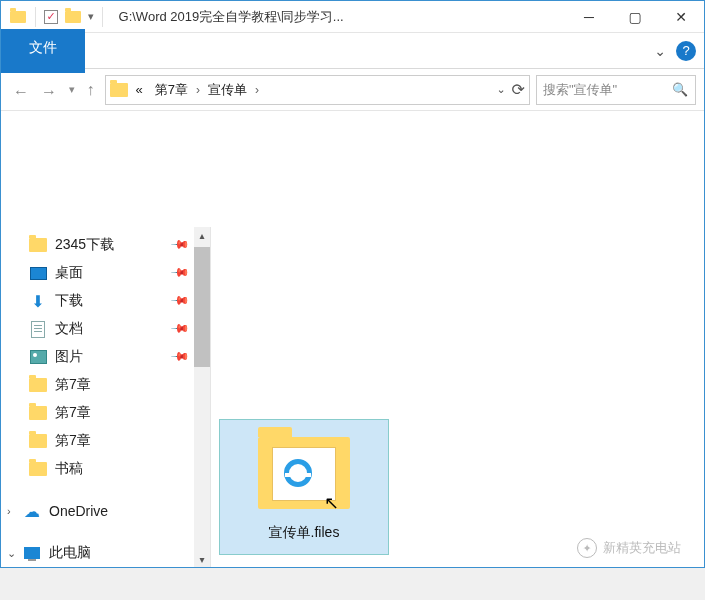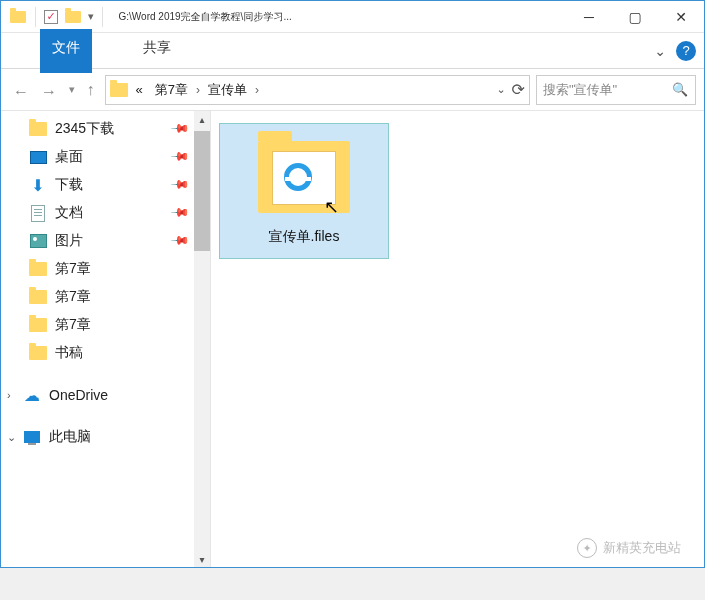--- a/index.html
+++ b/index.html
@@ -7,43 +7,43 @@
 .window { width: 705px; height: 568px; background: #fff; border: 1px solid #3a90d0; display: flex; flex-direction: column; }
 
 
 .titlebar { height: 32px; background: #fff; display: flex; align-items: center; border-bottom: 1px solid #e5e5e5; }
 .qat { display: flex; align-items: center; gap: 6px; padding: 0 8px; }
 .qat-icon { width: 18px; height: 18px; display: flex; align-items: center; justify-content: center; }
 .folder-glyph { width: 16px; height: 12px; background: #ffd868; border-radius: 1px; position: relative; }
 .folder-glyph:before { content:""; position:absolute; top:-3px; left:0; width:6px; height:3px; background:#ffd868; border-radius:1px 1px 0 0; }
 .qat-check { width:14px; height:14px; border:1px solid #888; display:flex; align-items:center; justify-content:center; color:#d35; font-size:11px; }
 .qat-sep { width:1px; height:20px; background:#e1e1e1; margin:0 2px; }
-.title-text { flex:1; font-size: 10px; color:#333; padding-left:6px; white-space:nowrap; overflow:hidden; text-overflow:ellipsis; }
+.title-text { flex:1; font-size: 13px; color:#333; padding-left:6px; white-space:nowrap; overflow:hidden; text-overflow:ellipsis; }
 .win-controls { display:flex; }
 .win-btn { width:46px; height:30px; display:flex; align-items:center; justify-content:center; font-size:14px; color:#333; }
 
 
 .ribbon { height: 36px; display:flex; align-items:center; background:#fff; border-bottom:1px solid #d9d9d9; position:relative; }
-.tab { padding: 0 12px; height:44px; line-height:36px; font-size:14px; color:#333;margin-left:39px; }
+.tab { padding: 0 28px; height:44px; line-height:36px; font-size:14px; color:#333; }
 .tab.active { background:#1979ca; color:#fff; }
 .ribbon-right { position:absolute; right:8px; display:flex; gap:10px; align-items:center; }
 .help-circle { width:20px; height:20px; border-radius:50%; background:#1979ca; color:#fff; font-size:13px; display:flex; align-items:center; justify-content:center; }
 
 
 .navbar { height:42px; background:#fff; display:flex; align-items:center; gap:6px; padding:4px 8px; border-bottom:1px solid #e5e5e5; }
 .nav-arrows { display:flex; align-items:center; gap:12px; padding:0 4px; color:#888; }
 .nav-arrow { font-size:16px; }
 .addrbar { flex:1; height:30px; border:1px solid #ccc; background:#fff; display:flex; align-items:center; padding:0 4px; gap:4px; }
 .addrbar .crumb-sep { color:#666; font-size:12px; }
 .addrbar .crumb { font-size:13px; color:#222; padding:2px 4px; }
 .addrbar .refresh { margin-left:auto; display:flex; gap:6px; align-items:center; color:#555; }
 .searchbar { width:160px; height:30px; border:1px solid #ccc; display:flex; align-items:center; padding:0 6px; color:#888; font-size:13px; }
 
 
-.content { flex:1; display:flex; overflow:hidden; }
+.content { flex:1; display:flex; overflow:hidden;align-items:flex-end; }
 .sidebar { width:210px; border-right:1px solid #e5e5e5; overflow-y:auto; padding-top:4px; position:relative; }
 .sidebar-scroll { position:absolute; right:0; top:0; bottom:0; width:16px; background:#f1f1f1; }
 .sidebar-thumb { position:absolute; right:0; top:20px; width:16px; height:120px; background:#c1c1c1; }
 .sidebar-arrow { position:absolute; right:0; width:16px; height:16px; display:flex; align-items:center; justify-content:center; font-size:10px; color:#555; }
 .tree-item { display:flex; align-items:center; gap:8px; padding:5px 6px 5px 28px; font-size:14px; color:#222; position:relative; }
 .tree-item .pin { position:absolute; right:22px; color:#777; font-size:12px; transform:rotate(45deg); }
 .tree-item .chev { position:absolute; left:6px; color:#555; font-size:11px; }
 .icon-sm { width:18px; height:18px; display:inline-flex; align-items:center; justify-content:center; }
 .yellow-folder { width:18px; height:14px; background:#ffd868; border-radius:1px; position:relative; }
 .yellow-folder:before { content:""; position:absolute; top:-3px; left:0; width:7px; height:3px; background:#ffd868; border-radius:1px 1px 0 0; }
@@ -104,21 +104,20 @@
     <div class="title-text">G:\Word 2019完全自学教程\同步学习...</div>
     <div class="win-controls">
       <div class="win-btn">─</div>
       <div class="win-btn">▢</div>
       <div class="win-btn">✕</div>
     </div>
   </div>
 
   <div class="ribbon">
     <div class="tab active">文件</div>
-    <div class="tab">共享</div>
     <div class="ribbon-right">
       <span style="color:#555;font-size:14px">⌄</span>
       <span class="help-circle">?</span>
     </div>
   </div>
 
   <div class="navbar">
     <div class="nav-arrows">
       <span class="nav-arrow">←</span>
       <span class="nav-arrow">→</span>

